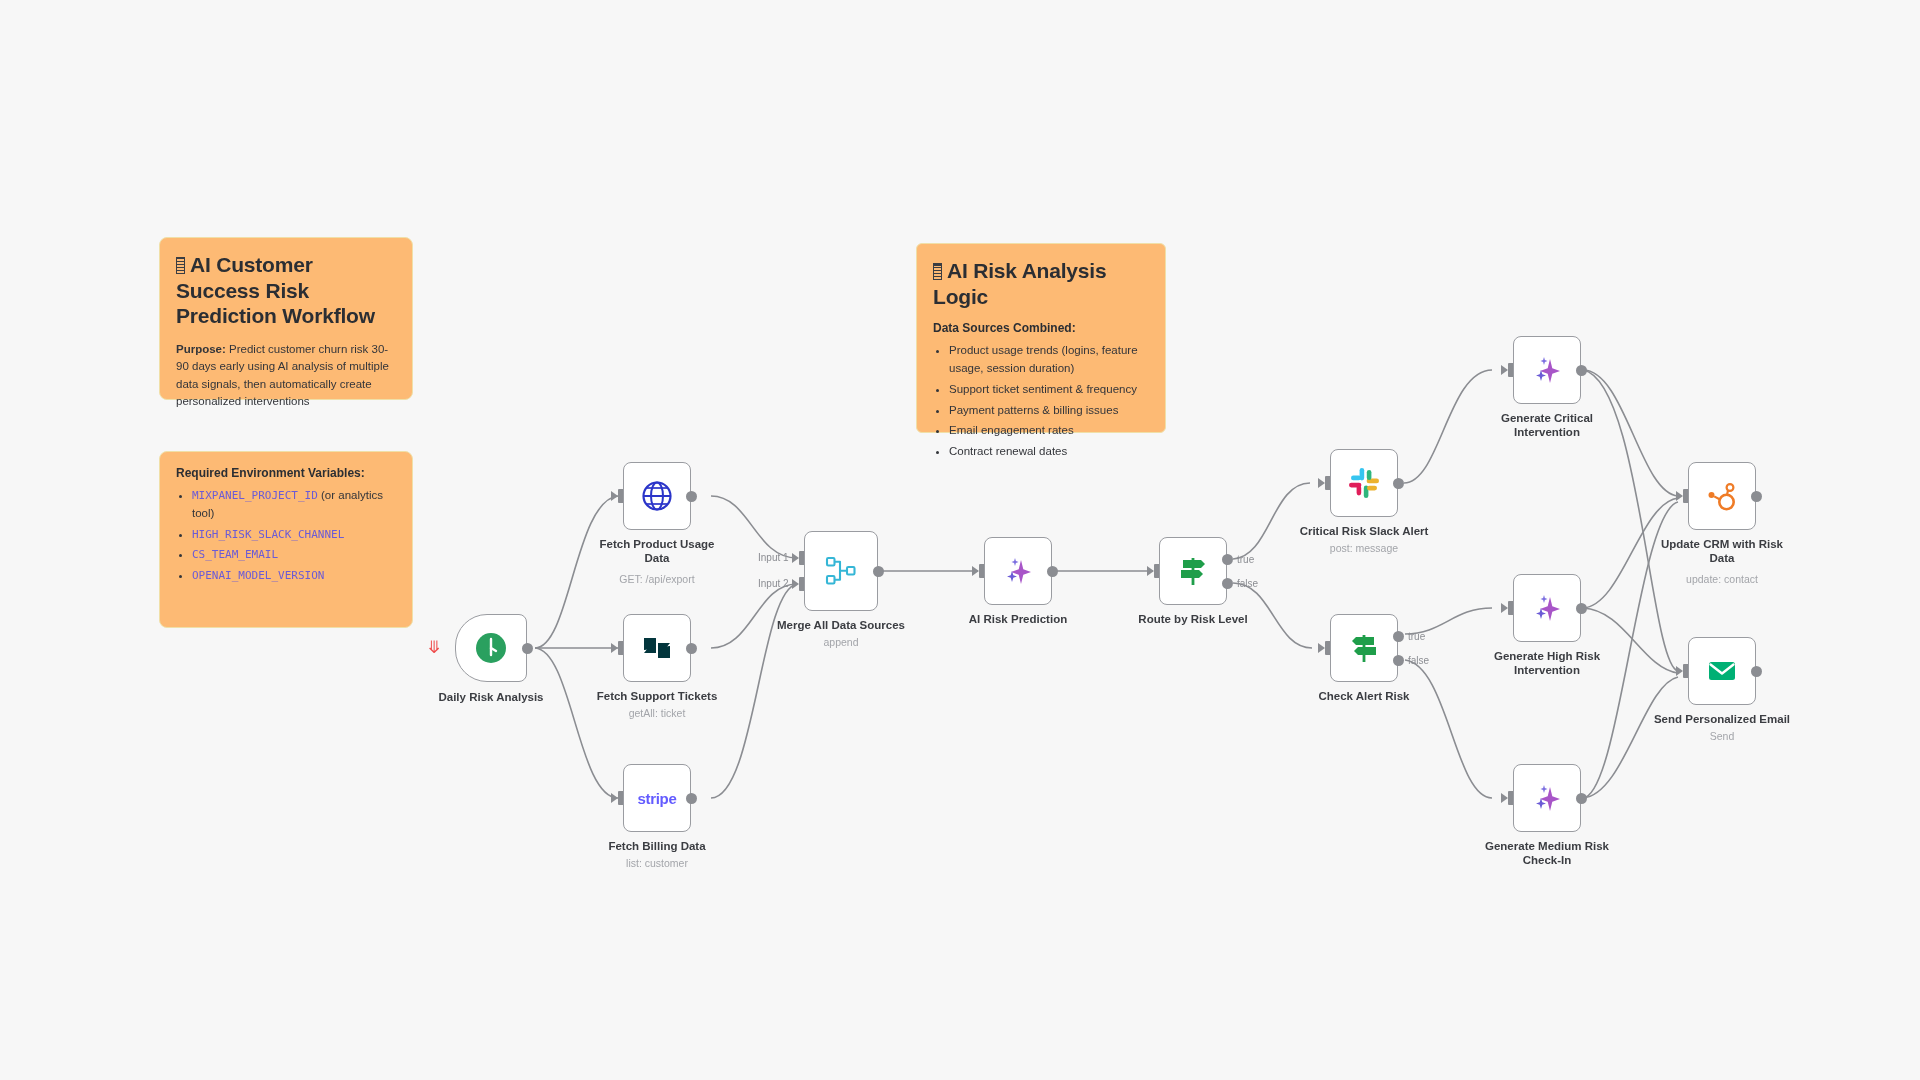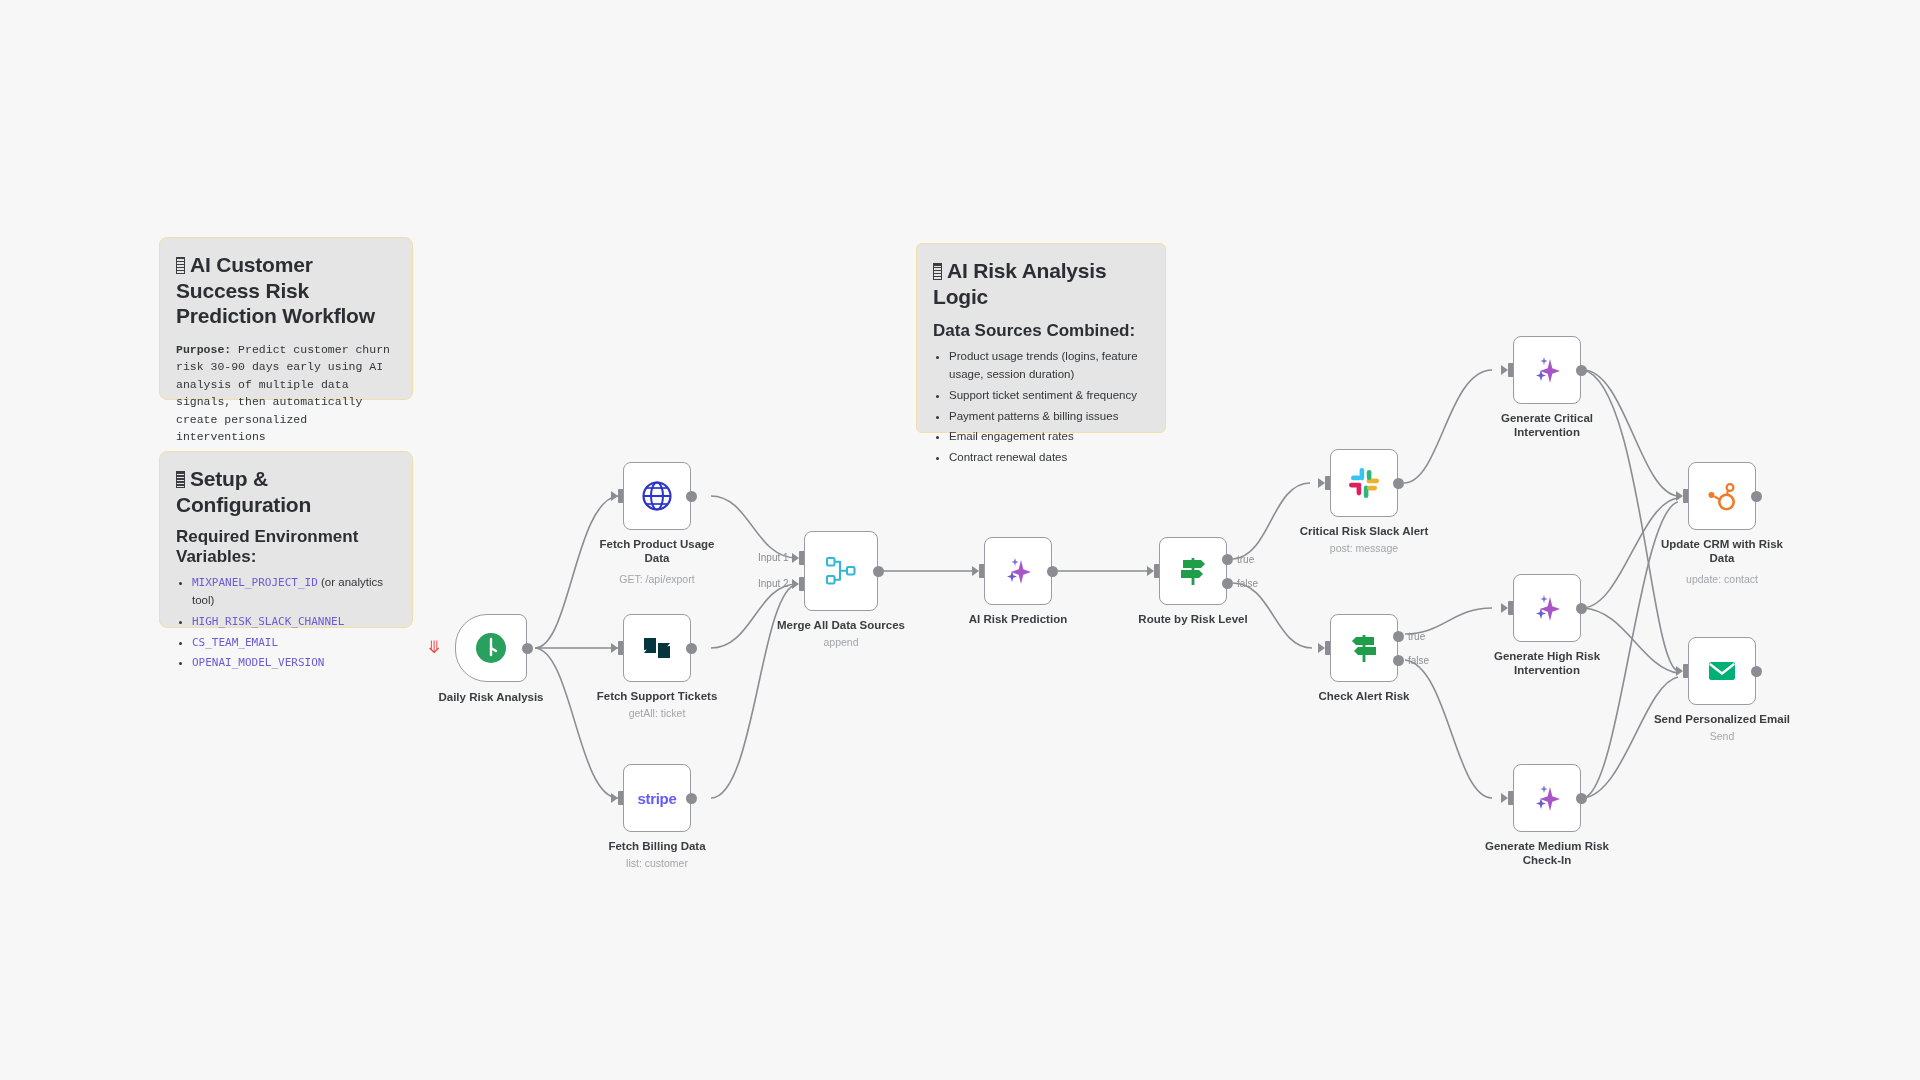--- a/index.html
+++ b/index.html
@@ -18,21 +18,21 @@
   }
   svg.edges {
     position: absolute; left: 0; top: 0;
     width: 1920px; height: 1080px;
     pointer-events: none;
   }
 
   
   .sticky {
     position: absolute;
-    background: #e5e5e5;
+    background: #fdba74;
     border: 1px solid #f0e0a8;
     border-radius: 8px;
     padding: 14px 16px 16px 16px;
     color: #33353a;
   }
   .sticky h2 {
     margin: 0 0 12px 0;
     font-size: 21px;
     font-weight: 700;
     line-height: 1.22;
@@ -42,31 +42,30 @@
   .sticky .glyphbox {
     display: inline-block;
     width: 9px; height: 17px;
     vertical-align: -2px;
     margin-right: 5px;
     border: 1.5px solid #3b3d42;
     background:
       repeating-linear-gradient(to bottom, #3b3d42 0px, #3b3d42 1.5px, transparent 1.5px, transparent 3px);
   }
   .sticky .subhead {
-    font-size: 17px;
+    font-size: 12px;
     font-weight: 700;
     margin: 0 0 7px 0;
     color: #2b2e33;
   }
   .sticky p.body {
     font-size: 11.5px;
     line-height: 1.52;
     margin: 0;
     color: #33353a;
-    font-family: Liberation Mono, monospace;
   }
   .sticky p.body b { font-weight: 700; }
   .sticky ul {
     margin: 0; padding-left: 16px;
     font-size: 11.5px;
     line-height: 1.55;
   }
   .sticky ul li { margin-bottom: 3px; }
   .sticky ul li::marker { color: #33353a; }
   .code {
@@ -209,23 +208,20 @@
   </svg>
 
   <div class="sticky" style="left:159px; top:237px; width:254px; height:163px;">
     <h2>
       <span class="glyphbox"></span><span>AI Customer Success Risk Prediction Workflow</span>
     </h2>
     <p class="body"><b>Purpose:</b><span> Predict customer churn risk 30-90 days early using AI analysis of multiple data signals, then automatically create personalized interventions</span></p>
   </div>
 
   <div class="sticky" style="left:159px; top:451px; width:254px; height:177px;">
-    <h2 style="margin-bottom:10px;">
-      <span class="glyphbox"></span><span>Setup &amp; Configuration</span>
-    </h2>
     <div class="subhead">Required Environment Variables:</div>
     <ul>
       <li><span class="code">MIXPANEL_PROJECT_ID</span><span> (or analytics tool)</span></li>
       <li><span class="code">HIGH_RISK_SLACK_CHANNEL</span><span></span></li>
       <li><span class="code">CS_TEAM_EMAIL</span><span></span></li>
       <li><span class="code">OPENAI_MODEL_VERSION</span><span></span></li>
     </ul>
   </div>
 
   <div class="sticky" style="left:916px; top:243px; width:250px; height:190px;border-radius:6px;">

